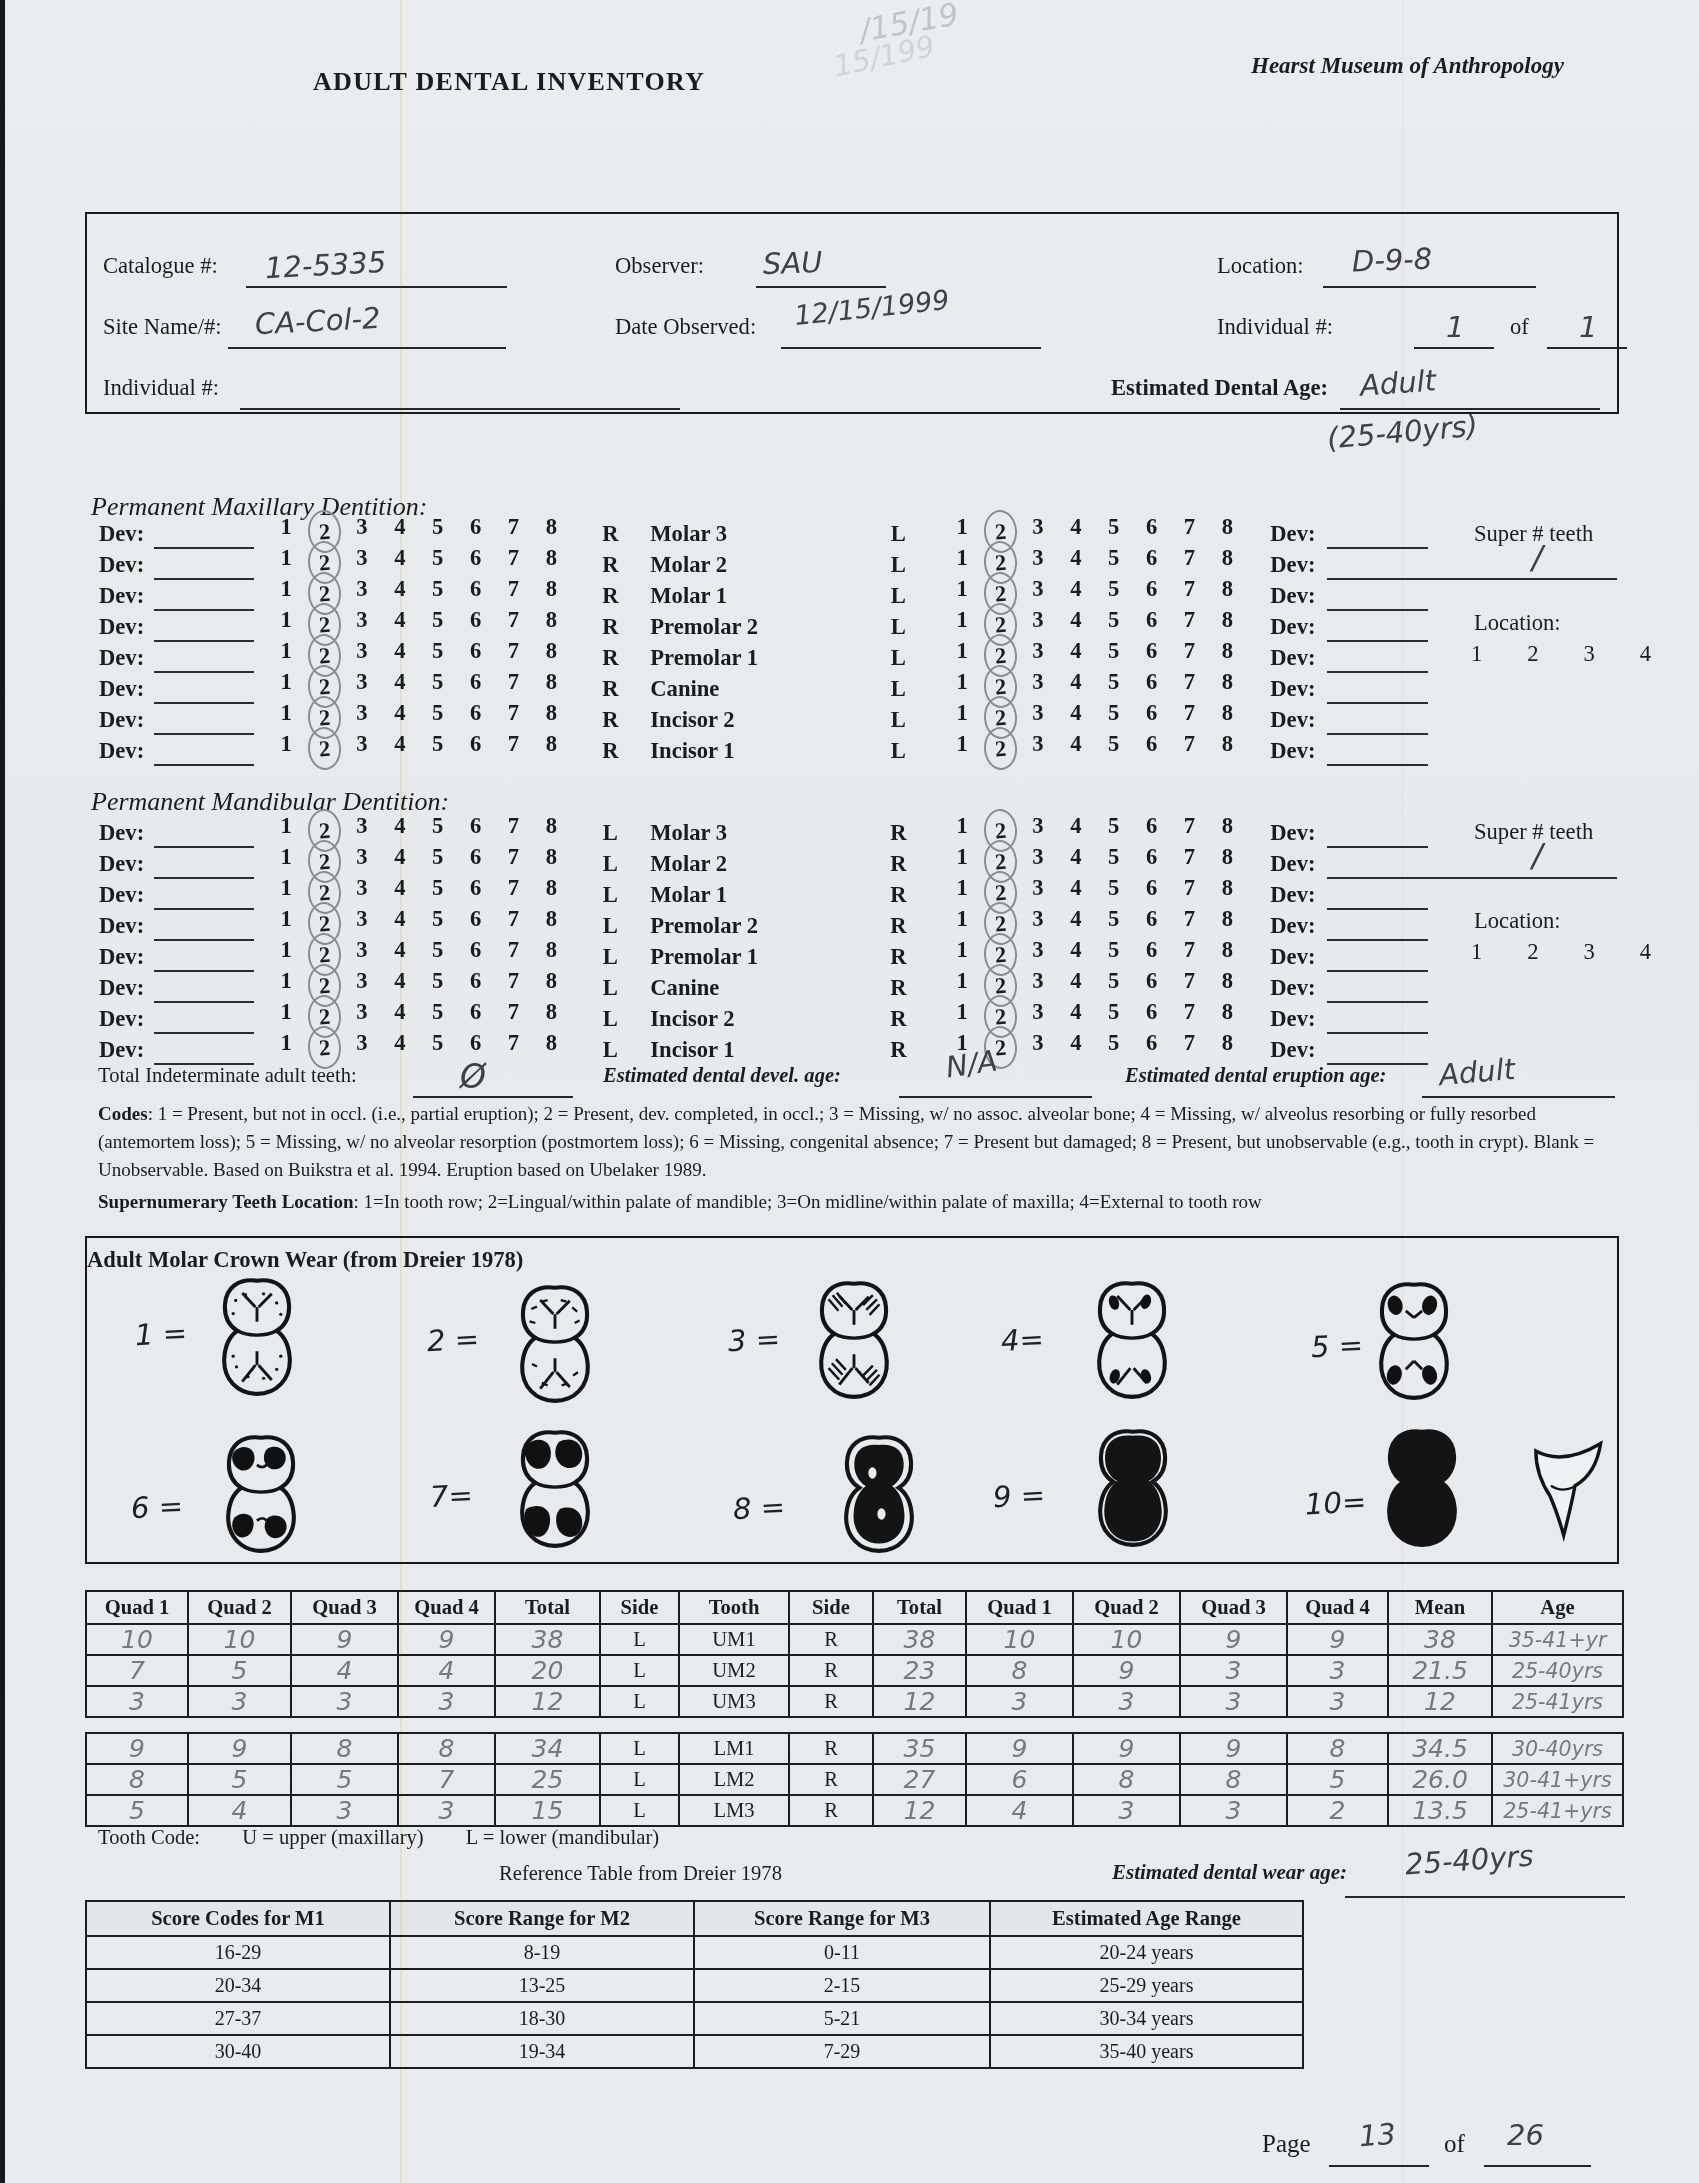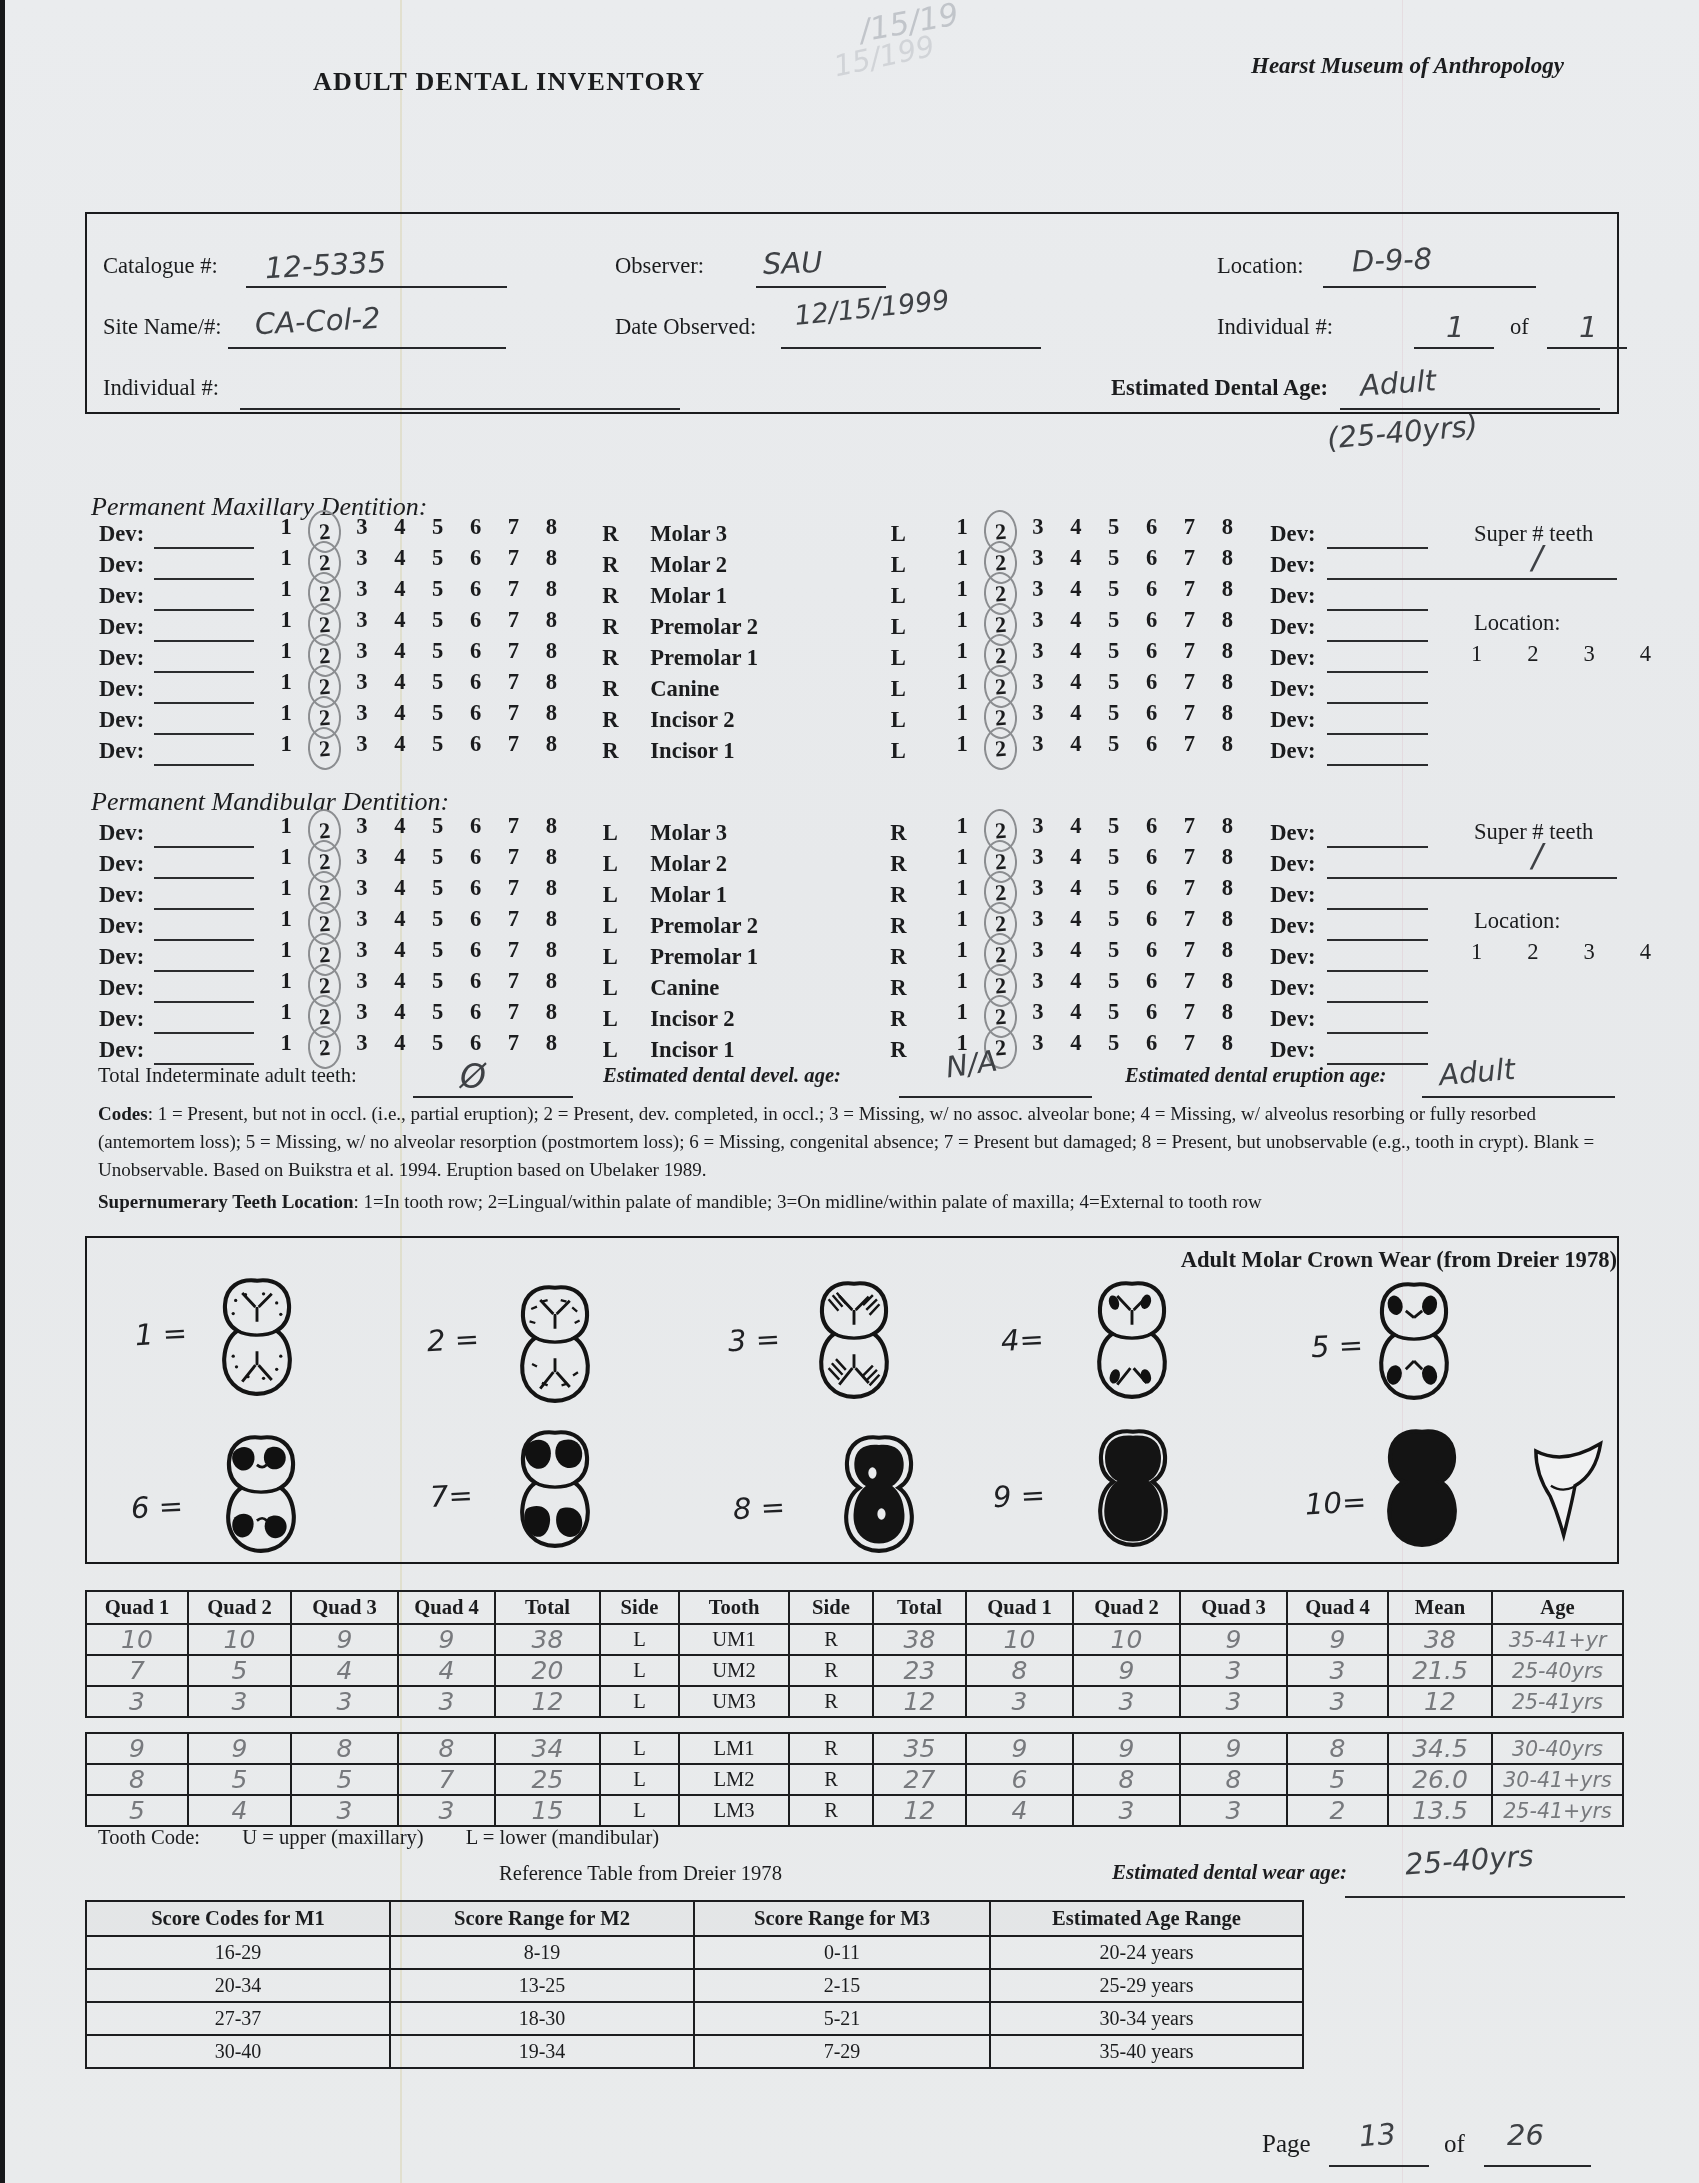--- a/index.html
+++ b/index.html
@@ -51,21 +51,21 @@
   
   .tot-label{position:absolute;font-size:20.6px;white-space:nowrap;}
   .ital{font-style:italic;font-weight:bold;}
 
   
   .codes{position:absolute;left:98px;top:1100px;width:1509px;font-size:19px;line-height:1.48;}
   .codes p{margin:0 0 4px 0;}
 
   
   .wear-box{position:absolute;left:85px;top:1236px;width:1530px;height:324px;border:2.7px solid #17181a;}
-  .wear-title{position:absolute;left:0;top:9.3px;width:100%;text-align:right;font-size:22.6px;font-weight:bold;}
+  .wear-title{position:absolute;left:0;top:9.3px;width:100%;text-align:left;font-size:22.6px;font-weight:bold;}
   .wlabel{position:absolute;font-family:"DejaVu Sans",sans-serif;font-style:italic;font-size:29px;color:#202124;white-space:nowrap;transform:rotate(-3deg);}
   .molar{position:absolute;width:92px;height:123px;}
   .sideview{position:absolute;width:107px;height:113px;}
 
   
   table{border-collapse:collapse;}
   .wear-table{position:absolute;left:85px;border:2.7px solid #1c1d1f;table-layout:fixed;}
   .wear-table th{border:2px solid #1c1d1f;font-size:20.6px;font-weight:bold;height:31px;padding:0;}
   .wear-table td{border:2px solid #1c1d1f;text-align:center;height:29px;padding:0;}
   td.pr{font-size:20.6px;font-family:"Liberation Serif",serif;}

